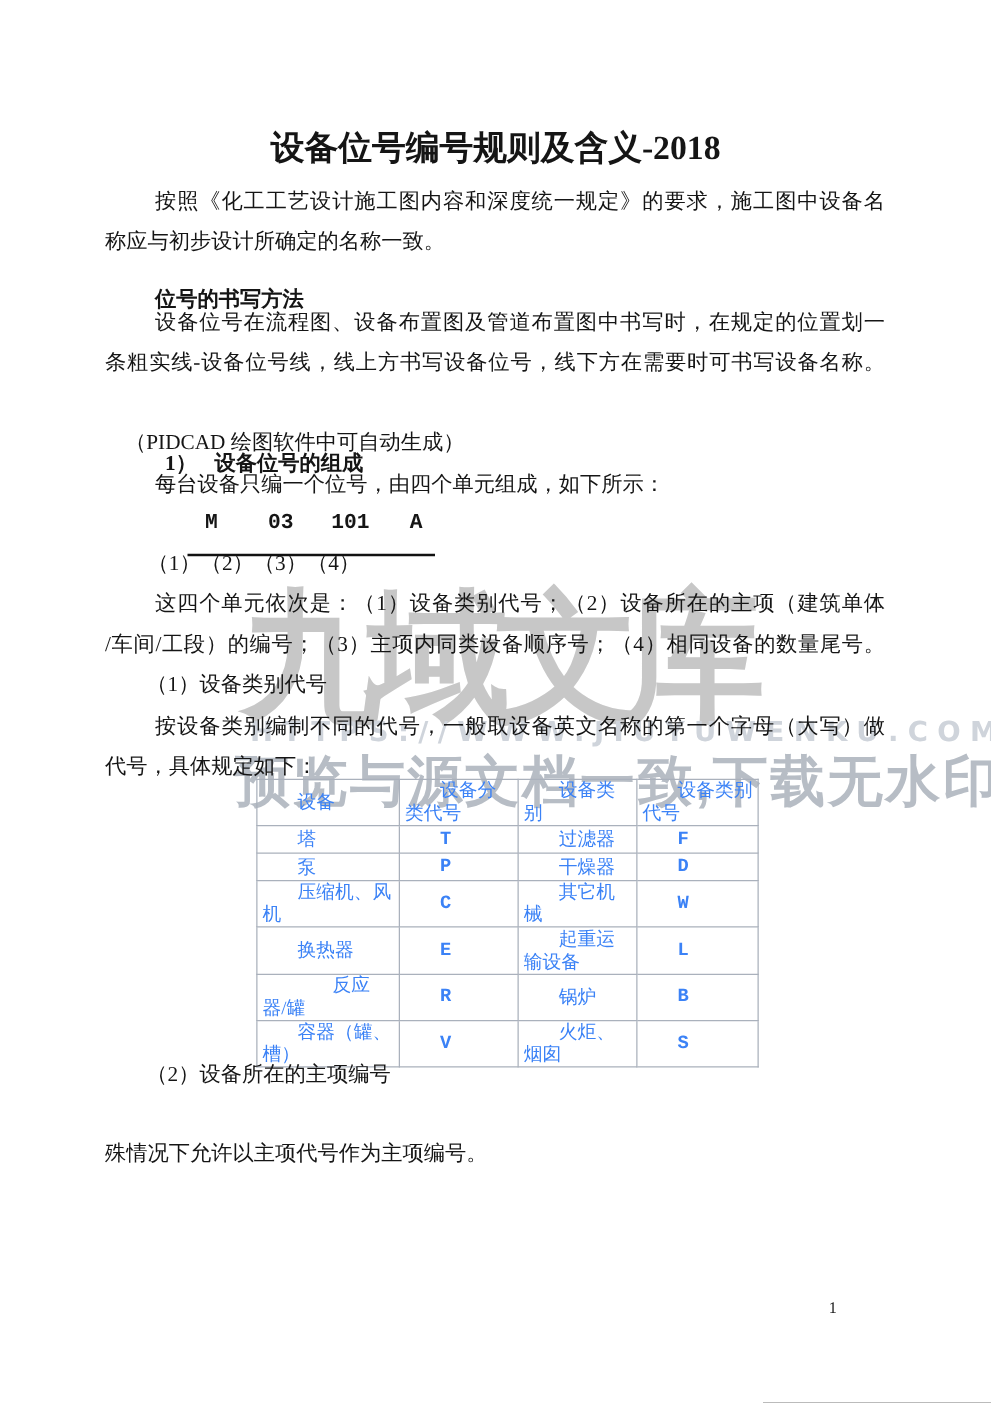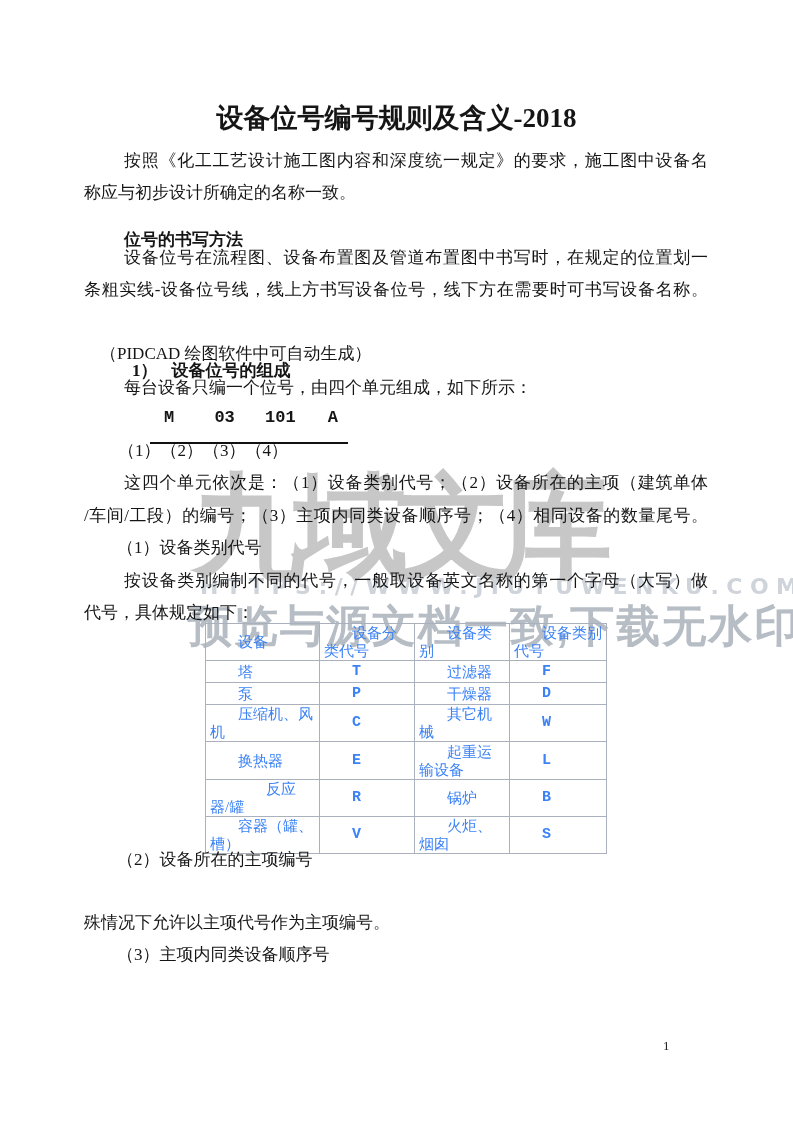--- a/index.html
+++ b/index.html
@@ -177,17 +177,16 @@
       <td class="code">V</td>
       <td>火炬、烟囱</td>
       <td class="code">S</td>
     </tr>
   </tbody>
     </table>
 
   <div class="ln ind33" style="top:849px">（2）设备所在的主项编号</div>
   <div class="ln" style="top:912px">殊情况下允许以主项代号作为主项编号。</div>
 
-  <div class="ln ind33" style="top:944px">（3）主项内同类设备顺序号</div>
 
   <div class="pageno">1</div>
 
 </div>
 
 </body></html>

